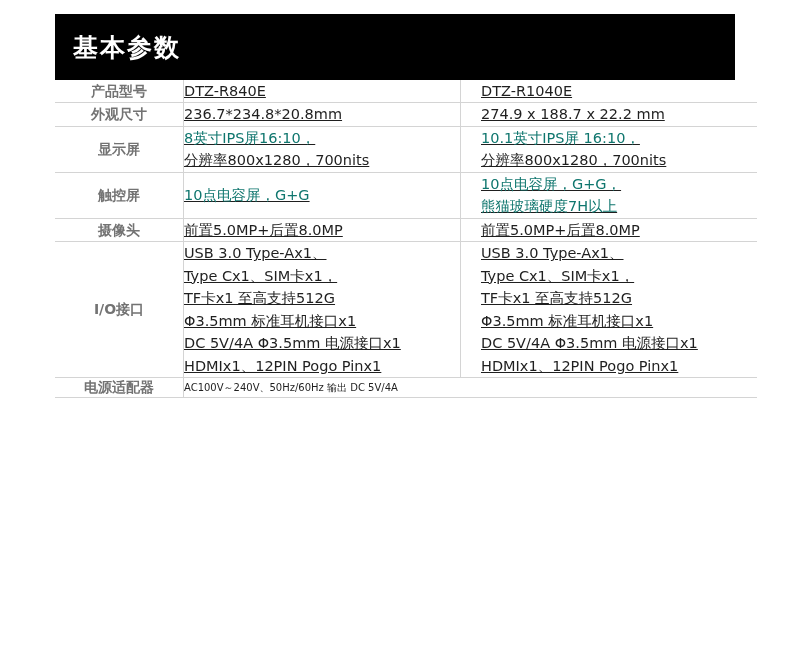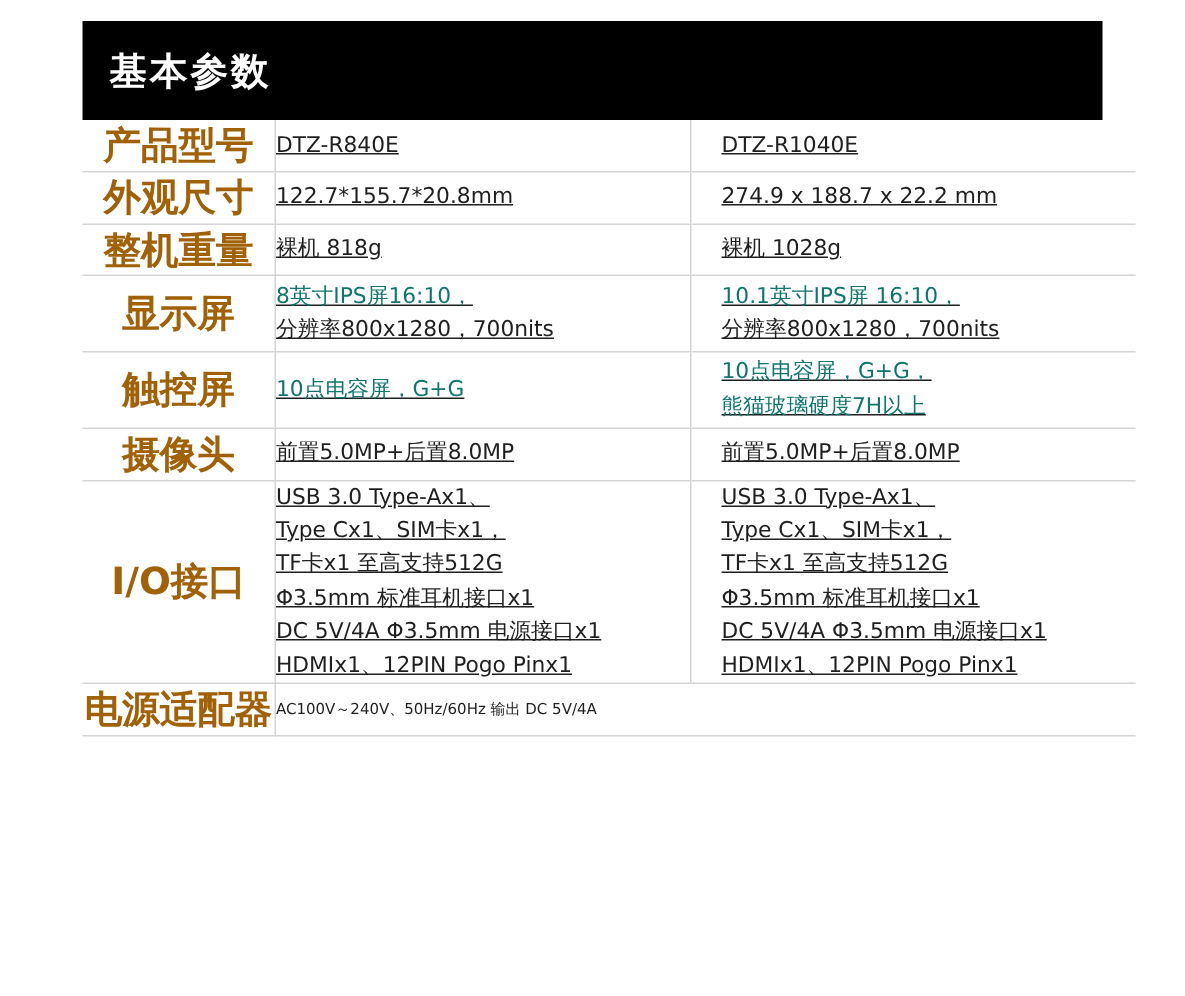--- a/index.html
+++ b/index.html
@@ -49,23 +49,23 @@
     table-layout: fixed;
   }
   .spec-table td {
     border-bottom: 1px solid #d4d4d4;
     vertical-align: middle;
     padding: 0;
   }
   .label-cell {
     width: 128px;
     text-align: center;
-    font-size: 25px;
+    font-size: 14px;
     font-weight: bold;
-    color: #a16207;
+    color: #737373;
     font-family: "DejaVu Sans", "Liberation Sans", sans-serif;
     border-right: 1px solid #d4d4d4;
     padding: 6px 0;
     line-height: 1.35;
   }
   .val-cell {
     width: 276px;
     font-size: 14.5px;
     color: #1f1f1f;
     padding: 9px 4px 9px 14px;
@@ -118,36 +118,27 @@
           <span class="line">DTZ-R840E</span>
         </td>
         <td class="val-cell right">
           <span class="line">DTZ-R1040E</span>
         </td>
       </tr>
 
       <tr>
         <td class="label-cell">外观尺寸</td>
         <td class="val-cell">
-          <span class="line">122.7*155.7*20.8mm</span>
+          <span class="line">236.7*234.8*20.8mm</span>
         </td>
         <td class="val-cell right">
           <span class="line">274.9 x 188.7 x 22.2 mm</span>
         </td>
       </tr>
 
-      <tr>
-        <td class="label-cell">整机重量</td>
-        <td class="val-cell">
-          <span class="line">裸机 818g</span>
-        </td>
-        <td class="val-cell right">
-          <span class="line">裸机 1028g</span>
-        </td>
-      </tr>
 
       <tr class="row-tall">
         <td class="label-cell">显示屏</td>
         <td class="val-cell">
           <span class="line orange">8英寸IPS屏16:10，</span>
           <span class="line">分辨率800x1280，700nits</span>
         </td>
         <td class="val-cell right">
           <span class="line orange">10.1英寸IPS屏 16:10，</span>
           <span class="line">分辨率800x1280，700nits</span>

